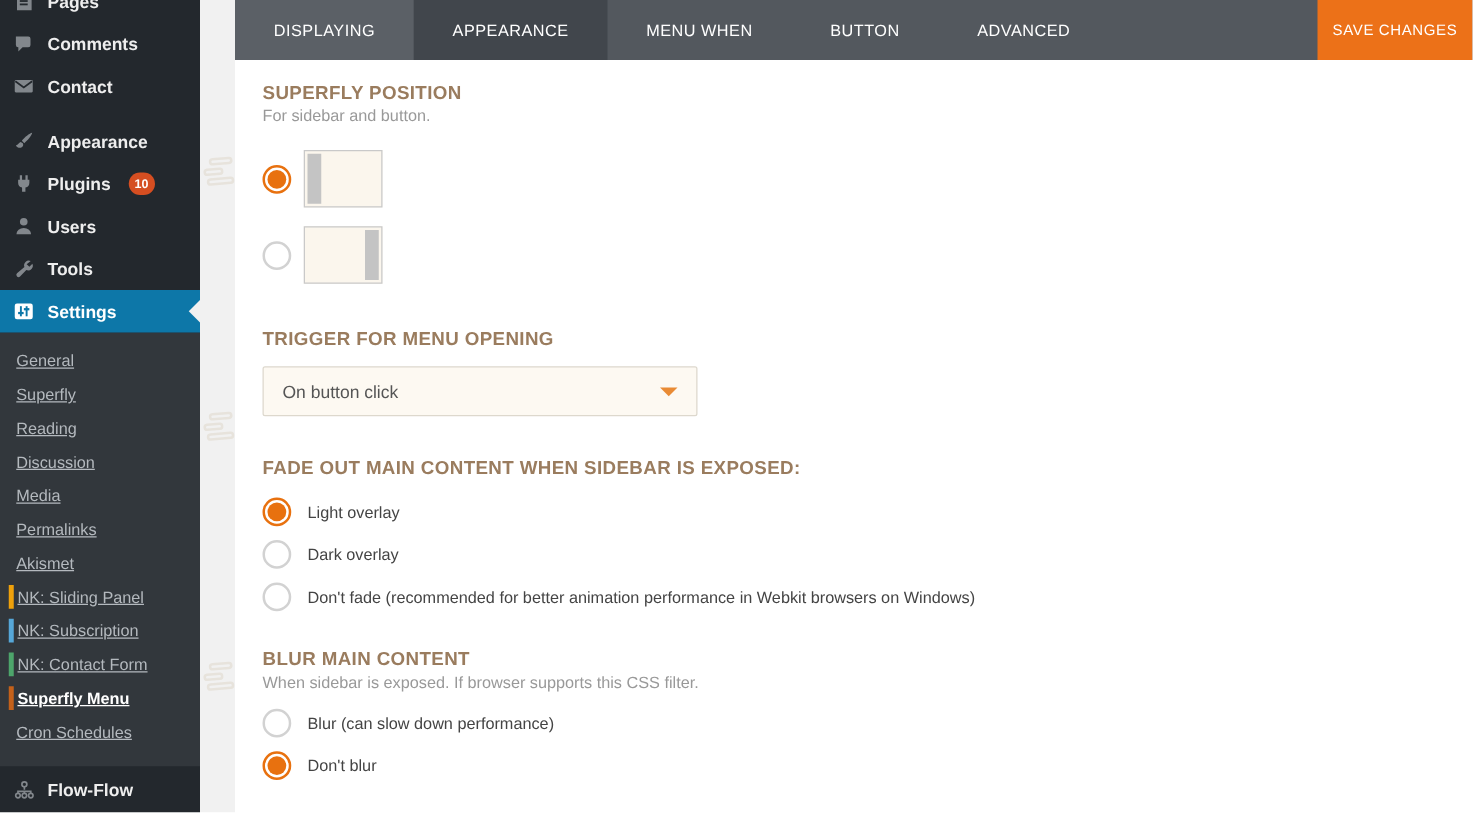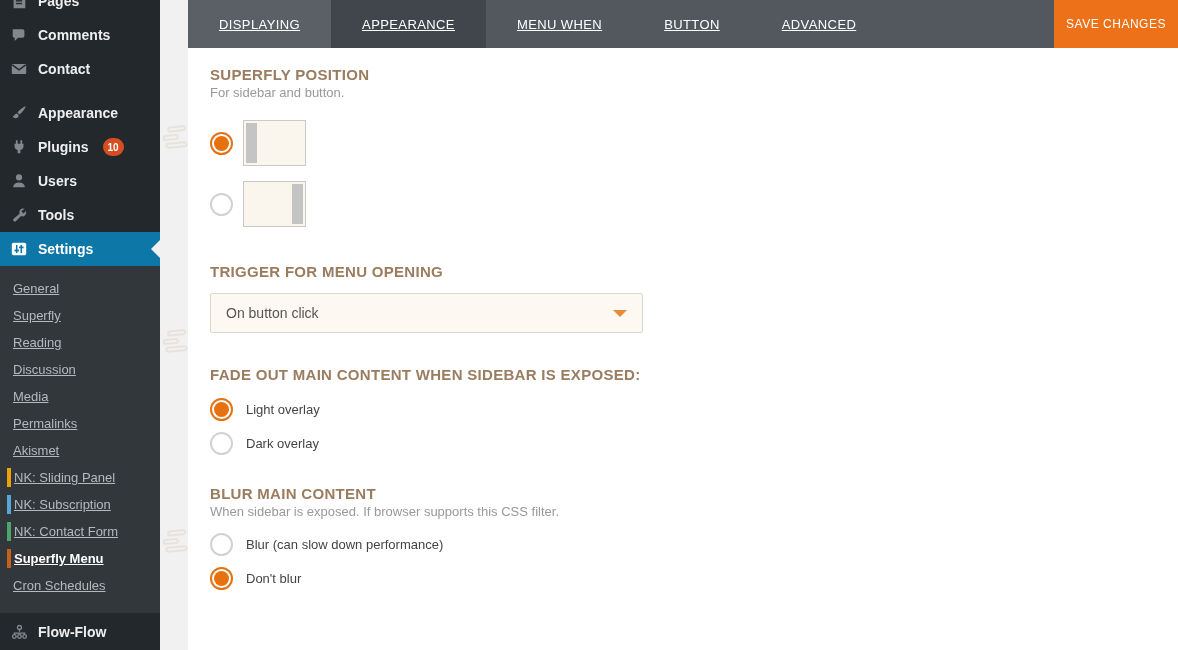--- a/index.html
+++ b/index.html
@@ -45,21 +45,21 @@
     border-radius:4px; margin-bottom:2px; }
   .ghost-burger i:nth-child(1) { width:19px; margin-left:5px; }
   .ghost-burger i:nth-child(2) { width:16px; margin-left:0; }
   .ghost-burger i:nth-child(3) { width:22px; margin-left:2px; }
   .gb1 { top:126px; } .gb2 { top:330px; } .gb3 { top:530px; }
 
   
   .main { position:absolute; left:188px; top:0; width:990px; height:650px; background:#fff; }
   .tabbar { height:48px; background:#53585e; display:flex; align-items:stretch; }
   .tab { display:flex; align-items:center; padding:0 31px; color:#fff; font-size:13px;
-    letter-spacing:0.4px; cursor:pointer; white-space:nowrap;text-decoration:underline; }
+    letter-spacing:0.4px; cursor:pointer; white-space:nowrap; }
   .tab.first { background:#5b6066; }
   .tab.active { background:#41464c; }
   .tab-spacer { flex:1; }
   .save-btn { width:124px; background:#ec7118; color:#fff; border:none; font-size:12px;
     letter-spacing:0.5px; font-family:inherit; cursor:pointer; }
 
   .content { padding:18px 30px 0 22px; }
   .sec-title { color:#9a7c5e; font-size:15px; font-weight:700; letter-spacing:0.3px; }
   .sec-sub { color:#999; font-size:13px; margin-top:2px; }
 
@@ -71,21 +71,21 @@
 
   .pos-row { display:flex; align-items:center; }
   .pos-row.r1 { margin-top:20px; } .pos-row.r2 { margin-top:15px; }
   .pos-preview { margin-left:10px; width:63px; height:46px; background:#fbf6ed;
     border:1px solid #c9c9c9; position:relative; cursor:pointer; }
   .pos-preview .pbar { position:absolute; top:2px; bottom:2px; width:11px; background:#c4c4c4; }
   .pos-preview.bar-left .pbar { left:2px; }
   .pos-preview.bar-right .pbar { right:2px; }
 
   .t-trigger { margin-top:36px; }
-  .select { margin-top:13px; width:433px; height:40px; background:#fdf9f2;
+  .select { margin-top:13px; width:348px; height:40px; background:#fdf9f2;
     border:1px solid #ddd8cd; border-radius:2px; display:flex; align-items:center;
     padding:0 15px; color:#555; font-size:14px; cursor:pointer; }
   .caret { margin-left:auto; width:0; height:0; border-left:7px solid transparent;
     border-right:7px solid transparent; border-top:7px solid #e98b35; }
 
   .t-fade { margin-top:33px; }
   .opt-row { display:flex; align-items:center; margin-bottom:11px; }
   .opt-row .opt-label { margin-left:13px; color:#444; font-size:13px; }
   .fade-group { margin-top:15px; }
   .t-blur { margin-top:30px; }
@@ -296,20 +296,24 @@
     <div class="sec-title t-fade">FADE OUT MAIN CONTENT WHEN SIDEBAR IS EXPOSED:</div>
     <div class="fade-group">
       <div class="opt-row">
         <span class="radio selected"></span>
         <span class="opt-label">Light overlay</span>
       </div>
       <div class="opt-row">
         <span class="radio"></span>
         <span class="opt-label">Dark overlay</span>
       </div>
+      <div class="opt-row">
+        <span class="radio"></span>
+        <span class="opt-label">Don't fade (recommended for better animation performance in Webkit browsers on Windows)</span>
+      </div>
     </div>
 
     <div class="sec-title t-blur">BLUR MAIN CONTENT</div>
     <div class="sec-sub">When sidebar is exposed. If browser supports this CSS filter.</div>
     <div class="blur-group">
       <div class="opt-row">
         <span class="radio"></span>
         <span class="opt-label">Blur (can slow down performance)</span>
       </div>
       <div class="opt-row">

